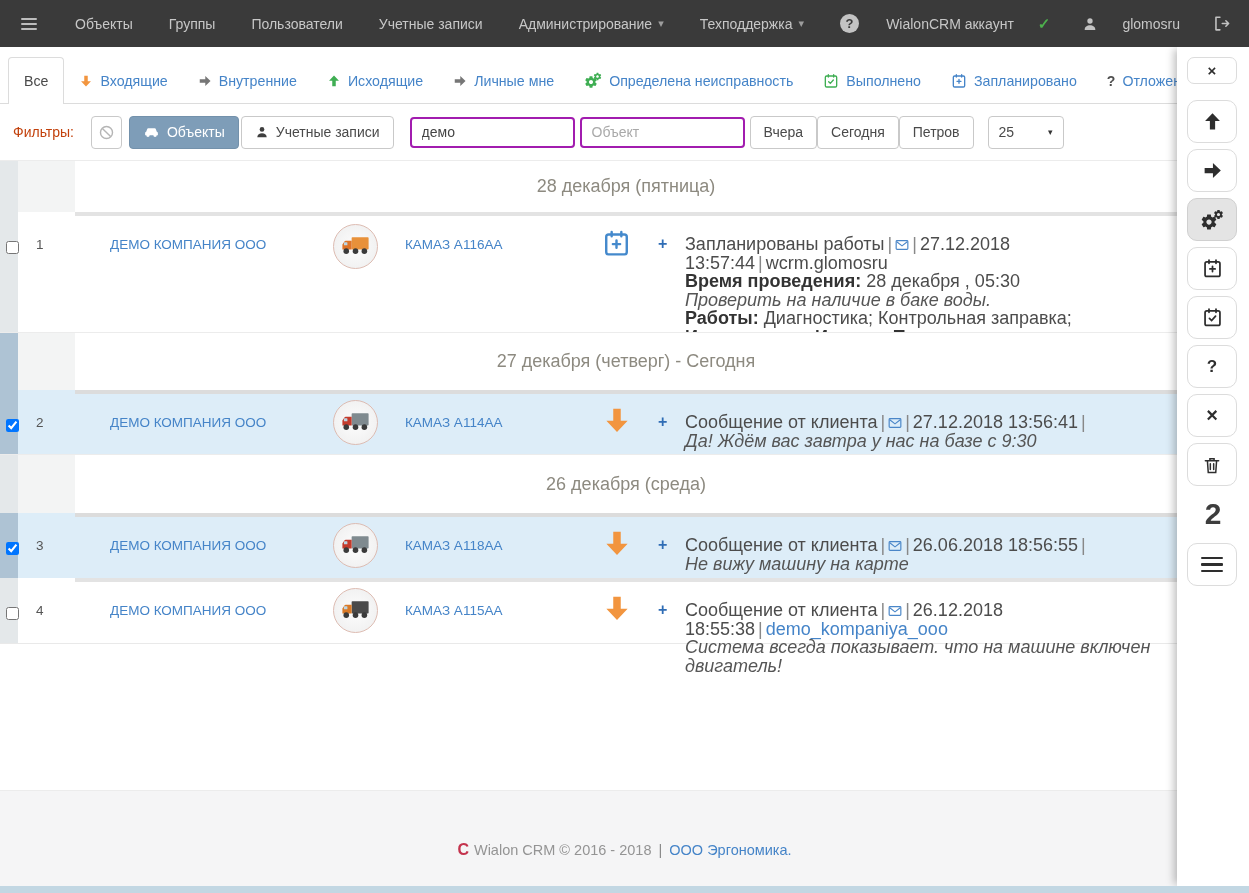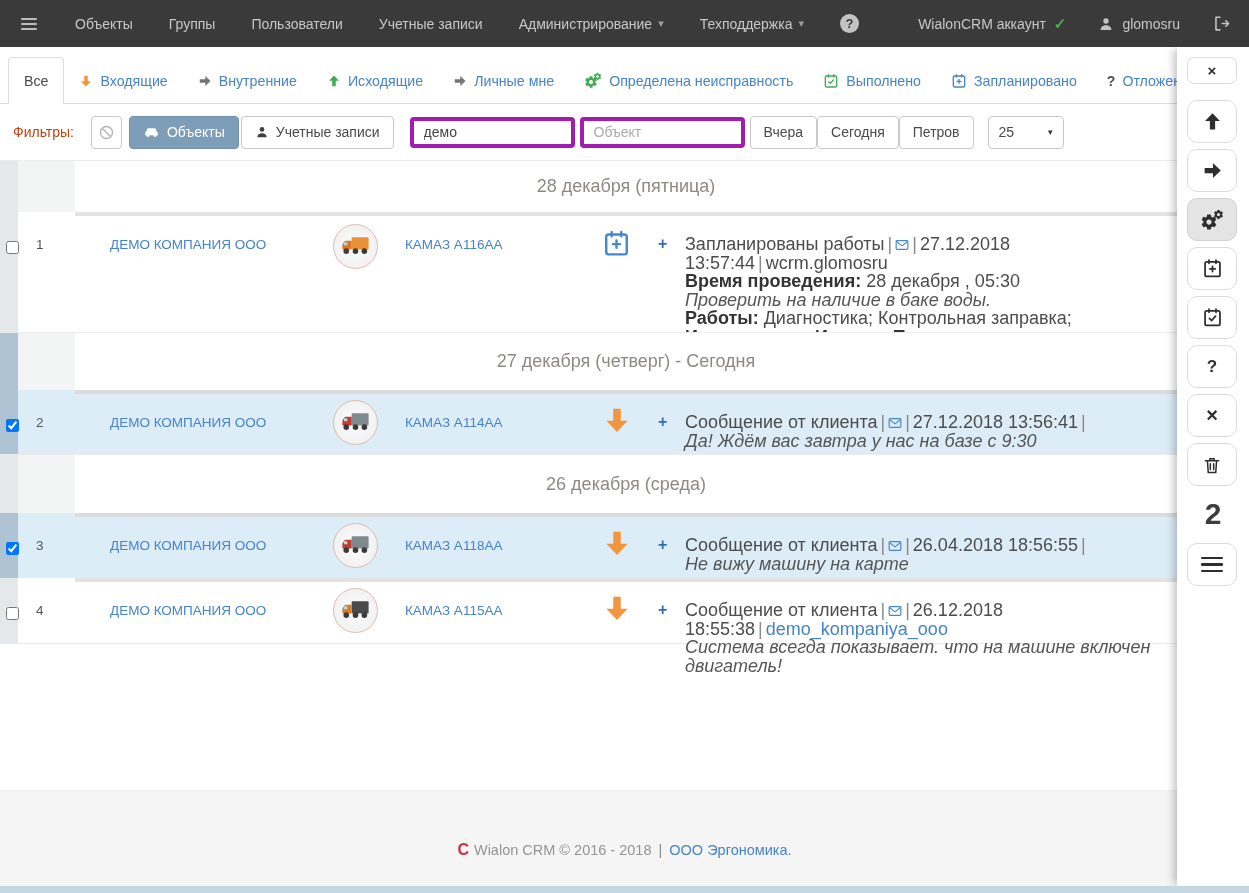--- a/index.html
+++ b/index.html
@@ -13,21 +13,21 @@
   .topnav{position:absolute;top:0;left:0;width:1249px;height:47px;background:#3a3a3a;
           display:flex;align-items:center;color:#c7c7c7;font-size:14px;z-index:10;}
   .hamb{width:16px;display:flex;flex-direction:column;gap:3px;margin-left:21px;cursor:pointer;}
   .hamb i{display:block;height:2px;background:#bdbdbd;border-radius:1px;}
   .nav-items{display:flex;align-items:center;gap:36px;margin-left:38px;}
   .nav-items a{color:#c7c7c7;display:flex;align-items:center;gap:6px;}
   .caret{font-size:11px;color:#9d9d9d;}
   .help-badge{width:19px;height:19px;border-radius:50%;background:#c3c3c3;color:#3a3a3a;
               font-weight:bold;font-size:13px;display:flex;align-items:center;justify-content:center;cursor:pointer;}
   .nav-right{margin-left:auto;display:flex;align-items:center;gap:32px;margin-right:18px;}
-  .nav-right a{color:#c7c7c7;display:flex;align-items:center;gap:8px;}
+  .nav-right a{color:#c7c7c7;display:flex;align-items:center;gap:24px;}
   .ok{color:#4db04d;font-weight:bold;font-size:15px;}
   .nav-ic{width:16px;height:16px;fill:#c2c2c2;}
   .out-ic{width:19px;height:19px;stroke:#c2c2c2;fill:none;stroke-width:2;stroke-linecap:round;stroke-linejoin:round;}
 
   
   .main-bg{position:absolute;top:47px;left:0;width:1177px;height:743px;background:#fff;}
   .below-gray{position:absolute;top:790px;left:0;width:1177px;height:96px;background:#f5f5f6;border-top:1px solid #ececec;}
 
   
   .tabbar{position:absolute;top:47px;left:0;width:1177px;height:57px;background:#fff;
@@ -56,21 +56,21 @@
   .flt-label{color:#c2410c;margin-right:17px;}
   .fbtn{height:33px;border:1px solid #c9c9c9;border-radius:4px;background:#fff;color:#4a4a4a;
         font-size:14px;display:inline-flex;align-items:center;gap:7px;padding:0 13px;cursor:pointer;box-sizing:border-box;
         font-family:"Liberation Sans",sans-serif;}
   .fbtn.ban{width:31px;padding:0;justify-content:center;color:#b5b5b5;margin-right:7px;}
   .fbtn.objects{background:#7e9db8;border-color:#7391ab;color:#fff;margin-right:2px;}
   .fbtn.accounts{margin-right:16px;}
   .ban-ic{width:17px;height:17px;stroke:#b5b5b5;fill:none;stroke-width:2;}
   .car-ic{width:17px;height:17px;fill:#fff;}
   .pers-ic{width:14px;height:14px;fill:#3f3f3f;}
-  .finput{height:31px;width:165px;border:4px solid #a21caf;border-radius:4px;padding:0 10px;margin-right:5px;
+  .finput{height:31px;width:165px;border:2px solid #a21caf;border-radius:4px;padding:0 10px;margin-right:5px;
           font-size:14px;color:#444;box-sizing:border-box;font-family:"Liberation Sans",sans-serif;outline:none;}
   .finput::placeholder{color:#a9a9a9;}
   .dbtn{}
   .dbtn.last{margin-right:14px;}
   .fselect{height:33px;width:76px;border:1px solid #c9c9c9;border-radius:4px;display:inline-flex;
            align-items:center;justify-content:space-between;padding:0 10px;color:#4a4a4a;cursor:pointer;box-sizing:border-box;}
   .fselect .sel-caret{font-size:9px;color:#333;}
 
   
   .list{position:absolute;top:160px;left:0;width:1177px;z-index:1;border-bottom:1px solid #e9e9e9;}
@@ -427,21 +427,21 @@
     <span class="typeicon" style="top:15px">
         <svg class="arr-big">
           <use href="#i-arr"></use>
         </svg>
       </span>
     <span class="expand">+</span>
     <div class="msg">
       <div>
         <span>Сообщение от клиента</span><span class="sep">|</span><svg class="env-ic">
             <use href="#i-env"></use>
-          </svg><span class="sep">|</span><span>26.04.2018 18:56:55</span><span class="sep">|</span>
+          </svg><span class="sep">|</span><span>26.06.2018 18:56:55</span><span class="sep">|</span>
       </div>
       <div class="it">Не вижу машину на карте</div>
     </div>
   </div>
 
   <div class="band row" style="height:65px">
     <span class="g1"></span>
     <span class="strip"></span>
     <input type="checkbox" class="cb" style="">
     <span class="num">4</span>

